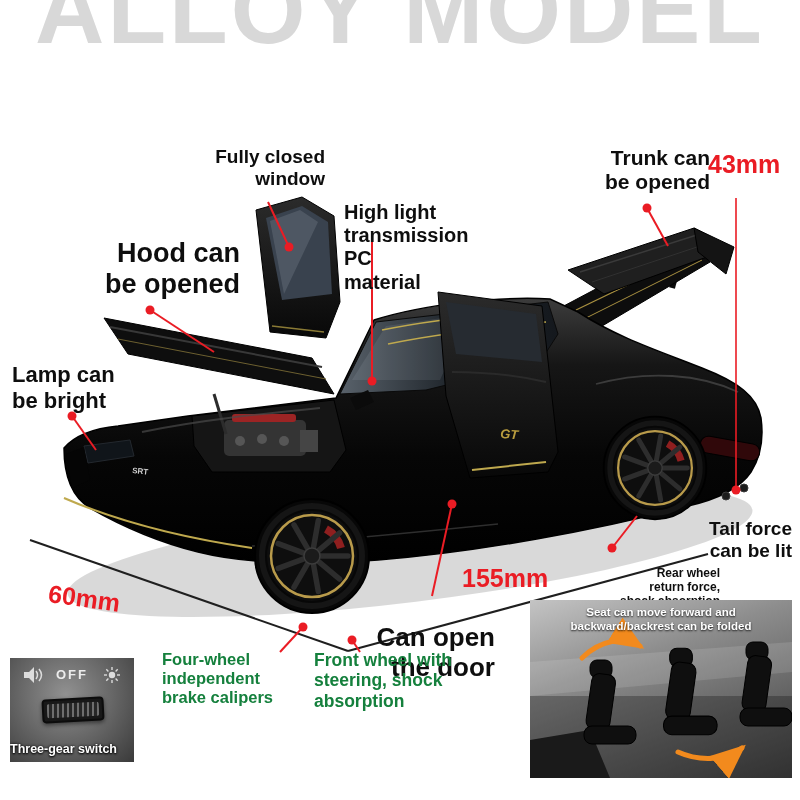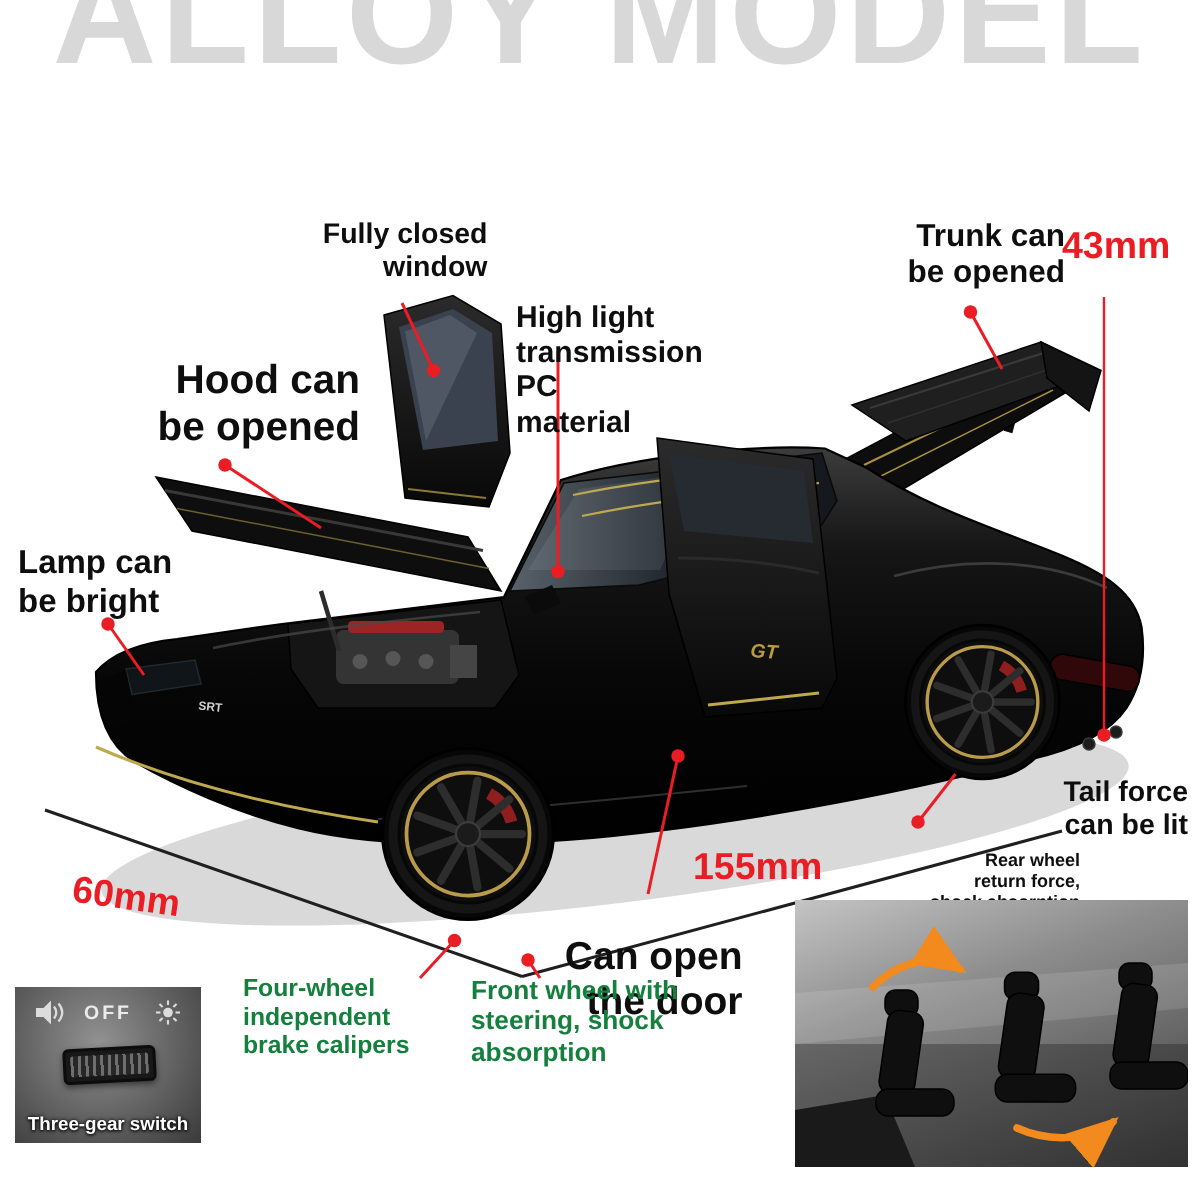--- a/index.html
+++ b/index.html
@@ -28,21 +28,21 @@
   .sw-off { position:absolute; left:0; right:0; top:9px; text-align:center;
       color:#ececec; font-weight:700; font-size:13px; letter-spacing:2px; }
   .sw-icon { position:absolute; top:8px; }
   .sw-icon.left { left:12px; } .sw-icon.right { right:12px; }
   .sw-slider { position:absolute; left:32px; top:40px; width:62px; height:24px;
       background:#181818; border:2px solid #0c0c0c; border-radius:4px;
       transform:rotate(-3deg); box-shadow:0 2px 4px rgba(0,0,0,.5); }
   .sw-slider .ribs { position:absolute; inset:3px;
       background:repeating-linear-gradient(90deg,#6e6e6e 0 2px,#272727 2px 5px);
       border-radius:2px; }
-  .sw-caption { position:absolute; left:0; right:0; bottom:6px; text-align:center;
+  .sw-caption { position:absolute; left:0; right:0; bottom:6px; text-align:left;
       color:#ffffff; font-weight:800; font-size:12.5px;
       text-shadow:0 1px 2px #000, 0 0 3px #000; }
 
   .inset-seat { left:530px; top:600px; width:262px; height:178px;
       background: linear-gradient(160deg,#c4c4c4,#8d8d8d 35%,#626262 70%,#3f3f3f 100%); }
   .seat-caption { position:absolute; top:5px; left:0; right:0; text-align:center;
       color:#ffffff; font-weight:800; font-size:11.5px; line-height:1.25;
       white-space:pre-line; text-shadow:0 1px 2px rgba(0,0,0,.85); }
 </style>
 </head>
@@ -270,13 +270,15 @@
     <rect x="0" y="96" width="262" height="82" fill="rgba(22,22,22,0.32)"></rect>
     <polygon points="0,140 60,130 80,178 0,178" fill="#1a1a1a"></polygon>
     <use href="#seat-proto" transform="translate(70,122)"></use>
     <use href="#seat-proto" transform="translate(150,112) scale(1.03)"></use>
     <use href="#seat-proto" transform="translate(226,104)"></use>
     <g stroke="#f28a1d" stroke-width="5" fill="none" stroke-linecap="round">
       <path d="M52,58 C70,40 94,36 110,46" marker-end="url(#arrO)"></path>
       <path d="M148,152 C170,162 198,160 212,148" marker-end="url(#arrO)"></path>
     </g>
   </svg>
+  <div class="seat-caption">Seat can move forward and
+backward/backrest can be folded</div>
 </div>
 
 </body></html>

